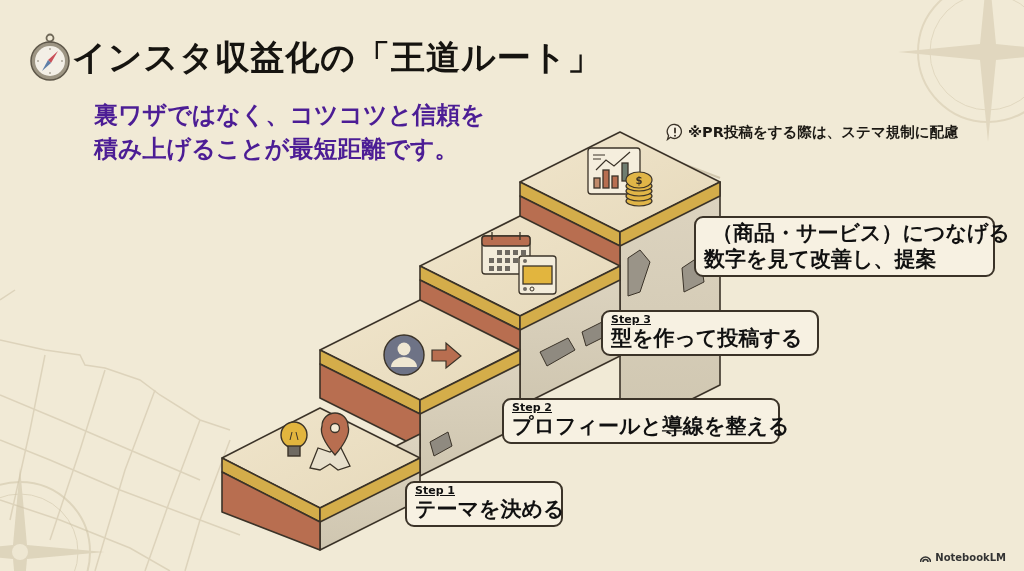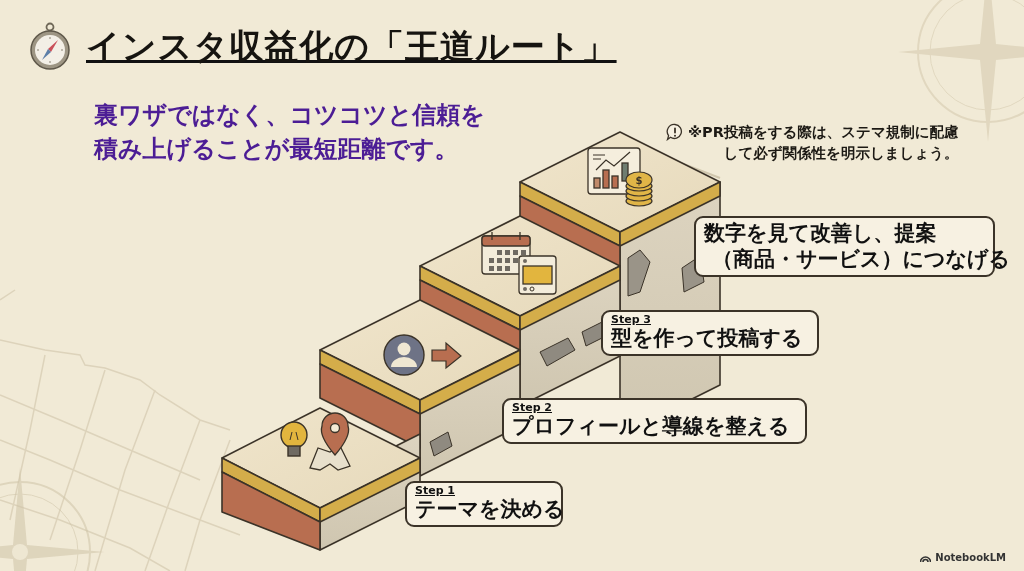--- a/index.html
+++ b/index.html
@@ -1,18 +1,18 @@
 <!DOCTYPE html>
 <html><head>
 <meta charset="utf-8">
 <style>
   html,body{margin:0;padding:0;}
   body{width:1024px;height:571px;overflow:hidden;background:#f1ead6;font-family:"DejaVu Sans","Liberation Sans",sans-serif;position:relative;color:#111;}
   .bg{position:absolute;left:0;top:0;width:1024px;height:571px;}
-  .title-wrap{position:absolute;left:28px;top:22px;display:flex;align-items:center;gap:14px;text-decoration:underline;}
+  .title-wrap{position:absolute;left:28px;top:33px;display:flex;align-items:center;}
   .compass{width:44px;height:50px;}
   .title{font-size:34px;font-weight:bold;letter-spacing:1px;color:#161410;}
   .subtitle{position:absolute;left:94px;top:98px;font-size:24px;font-weight:bold;line-height:34px;color:#4c1d95;}
   .note{position:absolute;left:666px;top:122px;font-size:14.5px;font-weight:bold;line-height:21px;color:#1c1914;display:flex;gap:4px;text-align:right;}
   .note-icon{width:18px;height:18px;flex:none;margin-top:1px;}
   .note-text .l2{padding-left:20px;display:block;}
   .stairs{position:absolute;left:0;top:0;width:1024px;height:571px;}
   .label{position:absolute;background:#f7f1e2;border:2px solid #3b3328;border-radius:9px;padding:2px 10px 3px 8px;box-sizing:border-box;}
   .label .step{display:block;font-size:11px;font-weight:bold;line-height:12px;color:#111;text-decoration:underline;}
   .label .txt{display:block;font-size:21px;font-weight:bold;line-height:25px;color:#111;white-space:nowrap;}
@@ -78,21 +78,20 @@
 </div>
 
 <div class="note">
   <svg class="note-icon" viewBox="0 0 18 18">
     <path d="M9 1.5 A7 7 0 1 1 4.5 14.3 L1.5 16.5 L2.6 12.6 A7 7 0 0 1 9 1.5 Z" fill="#f7f1e2" stroke="#3b3328" stroke-width="1.3"></path>
     <rect x="8.1" y="4.5" width="1.8" height="6" rx="0.9" fill="#3b3328"></rect>
     <circle cx="9" cy="12.8" r="1" fill="#3b3328"></circle>
   </svg>
   <div class="note-text">
     <span>※PR投稿をする際は、ステマ規制に配慮</span>
-    <span class="l2">して必ず関係性を明示しましょう。</span>
   </div>
 </div>
 
 <svg class="stairs" viewBox="0 0 1024 571">
   <defs>
     <linearGradient id="top" x1="0" y1="0" x2="1" y2="1">
       <stop offset="0" stop-color="#f0e5cb"></stop>
         <stop offset="1" stop-color="#e6d9bb"></stop>
     </linearGradient>
     <linearGradient id="side" x1="0" y1="0" x2="0" y2="1">
@@ -199,30 +198,30 @@
     <ellipse cx="639" cy="201" rx="13" ry="5"></ellipse>
     <ellipse cx="639" cy="196" rx="13" ry="5"></ellipse>
     <ellipse cx="639" cy="191" rx="13" ry="5"></ellipse>
     <ellipse cx="639" cy="186" rx="13" ry="5"></ellipse>
     <ellipse cx="639" cy="180" rx="13" ry="8"></ellipse>
     <text x="639" y="184" text-anchor="middle" font-size="10" font-weight="bold" fill="#3b3328" stroke="none" font-family="DejaVu Sans, sans-serif">$</text>
   </g>
 </svg>
 
 <div class="label label4" style="left:694px;top:216px;width:301px;">
+  <span class="txt txt2">（商品・サービス）につなげる</span>
   <span class="txt">数字を見て改善し、提案</span>
-  <span class="txt txt2">（商品・サービス）につなげる</span>
 </div>
 
 <div class="label" style="left:601px;top:310px;width:218px;">
   <span class="step">Step 3</span>
   <span class="txt">型を作って投稿する</span>
 </div>
 
-<div class="label" style="left:502px;top:398px;width:305px;">
+<div class="label" style="left:502px;top:398px;width:278px;">
   <span class="step">Step 2</span>
   <span class="txt">プロフィールと導線を整える</span>
 </div>
 
 <div class="label" style="left:405px;top:481px;width:158px;">
   <span class="step">Step 1</span>
   <span class="txt">テーマを決める</span>
 </div>
 
 <div class="brand">

